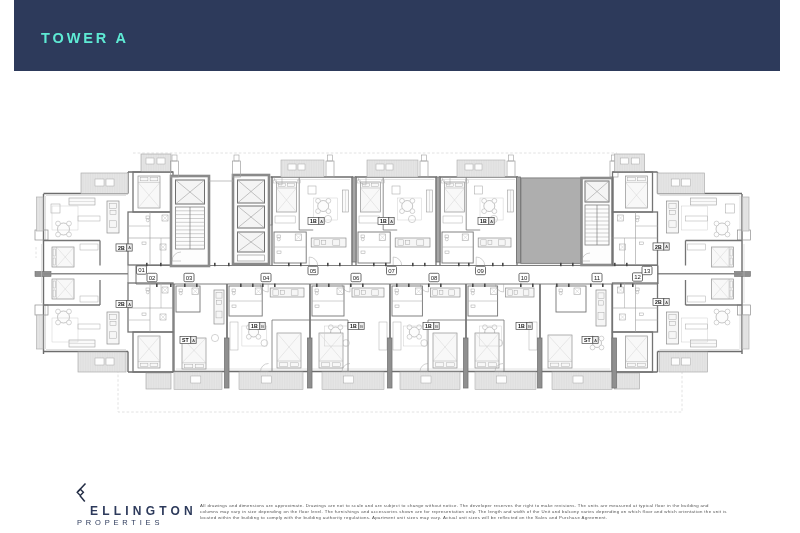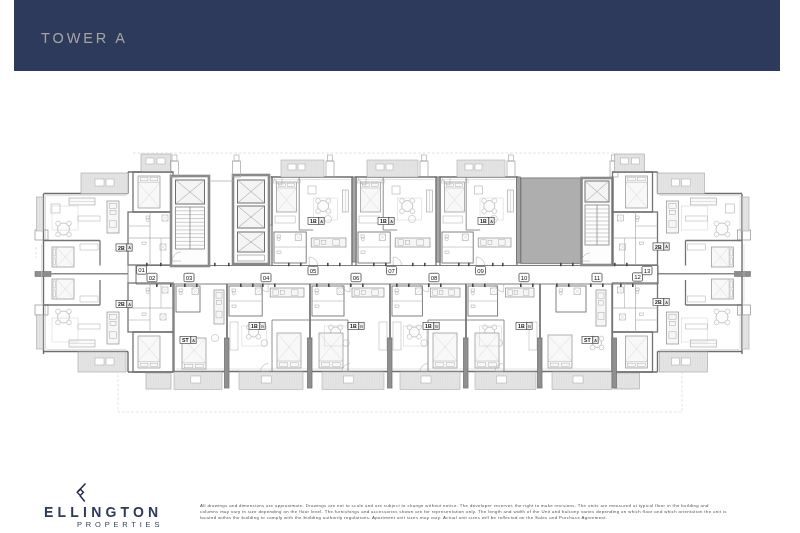--- a/index.html
+++ b/index.html
@@ -1,21 +1,21 @@
 <!DOCTYPE html>
 <html><head><meta charset="utf-8">
 <style>
 html,body{margin:0;padding:0;background:#ffffff;width:800px;height:533px;overflow:hidden}
 *{box-sizing:border-box}
 </style></head>
 <body>
 
 <div style="position:absolute;left:14px;top:0;width:766px;height:71px;background:#2d3a5b;">
 
-  <div style="position:absolute;left:27px;top:30px;color:#a3a3a3;font-family:'Liberation Sans',sans-serif;font-size:14.5px;font-weight:normal;letter-spacing:2.9px;">TOWER A</div>
+  <div style="position:absolute;left:27px;top:30px;color:#5eead4;font-family:'Liberation Sans',sans-serif;font-size:14.5px;font-weight:bold;letter-spacing:2.9px;">TOWER A</div>
 </div>
 
 <svg width="800" height="533" viewBox="0 0 800 533" style="position:absolute;left:0;top:0">
 <defs>
 <pattern id="hv" width="1.7" height="4" patternUnits="userSpaceOnUse">
   <rect width="1.7" height="4" fill="#fcfcfc"></rect>
   <line x1="0.8" y1="0" x2="0.8" y2="4" stroke="#ababab" stroke-width="0.6"></line>
 </pattern>
 </defs>
 
@@ -1078,21 +1078,21 @@
     <text x="647.0" y="272.7" font-size="6" text-anchor="middle" fill="#222" font-family="Liberation Sans, sans-serif">13</text>
 </svg>
 
 <svg width="60" height="46" viewBox="0 0 60 46" style="position:absolute;left:51.5px;top:477px;overflow:visible">
 <path d="M33.5,6.5 L26,14.6" fill="none" stroke="#222c44" stroke-width="1.5"></path>
 <path d="M28.3,12.2 L31.4,15.3 L28.3,18.4 L25.2,15.3 Z" fill="none" stroke="#222c44" stroke-width="1.4"></path>
 <path d="M28,18.8 L32.8,24.4" fill="none" stroke="#222c44" stroke-width="1.5"></path>
 </svg>
 
 <div style="position:absolute;left:44px;top:503.5px;width:220px;color:#2d3a5b;font-family:'Liberation Sans',sans-serif;">
-  <div style="font-size:14px;font-weight:bold;letter-spacing:4.2px;">ELLINGTON</div>
+  <div style="font-size:12px;font-weight:bold;letter-spacing:4.2px;margin-left:46px;">ELLINGTON</div>
   <div style="font-size:7.5px;letter-spacing:3.8px;margin-top:0px;margin-left:33px;">PROPERTIES</div>
 </div>
 
 <div style="position:absolute;left:200px;top:503px;width:600px;font-family:'Liberation Sans',sans-serif;font-size:4.3px;letter-spacing:0.37px;line-height:5.8px;color:#4e4e4e;">
 All drawings and dimensions are approximate. Drawings are not to scale and are subject to change without notice. The developer reserves the right to make revisions. The units are measured at typical floor in the building and<br>
 columns may vary in size depending on the floor level. The furnishings and accessories shown are for representation only. The length and width of the Unit and balcony varies depending on which floor and which orientation the unit is<br>
 located within the building to comply with the building authority regulations. Apartment unit sizes may vary. Actual unit sizes will be reflected on the Sales and Purchase Agreement.
 </div>
 
 </body></html>

